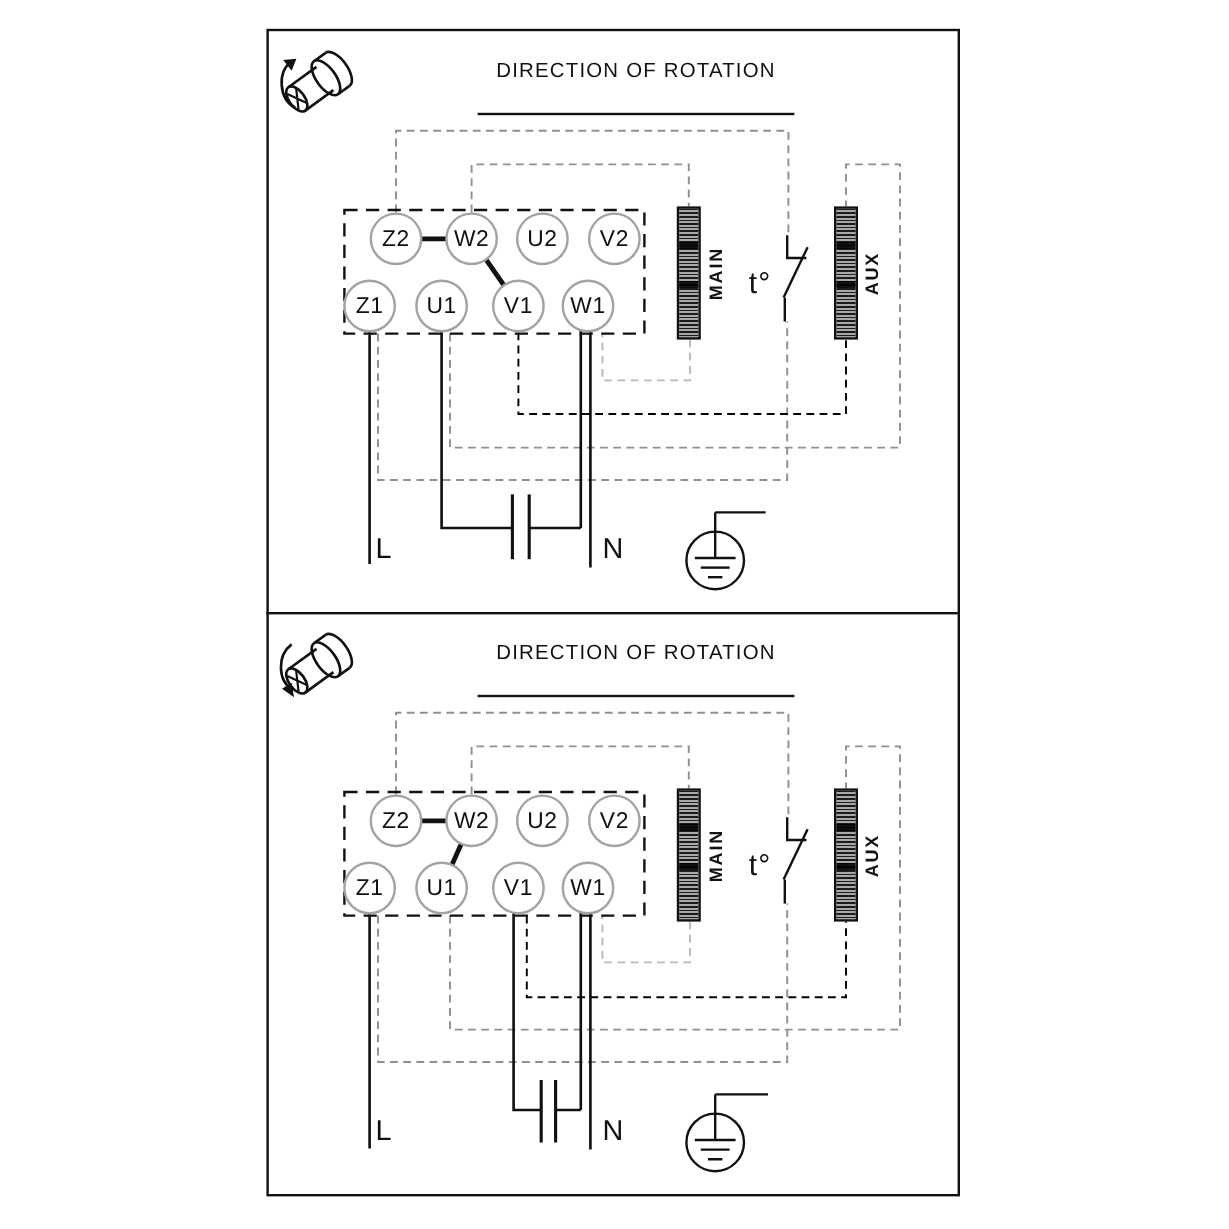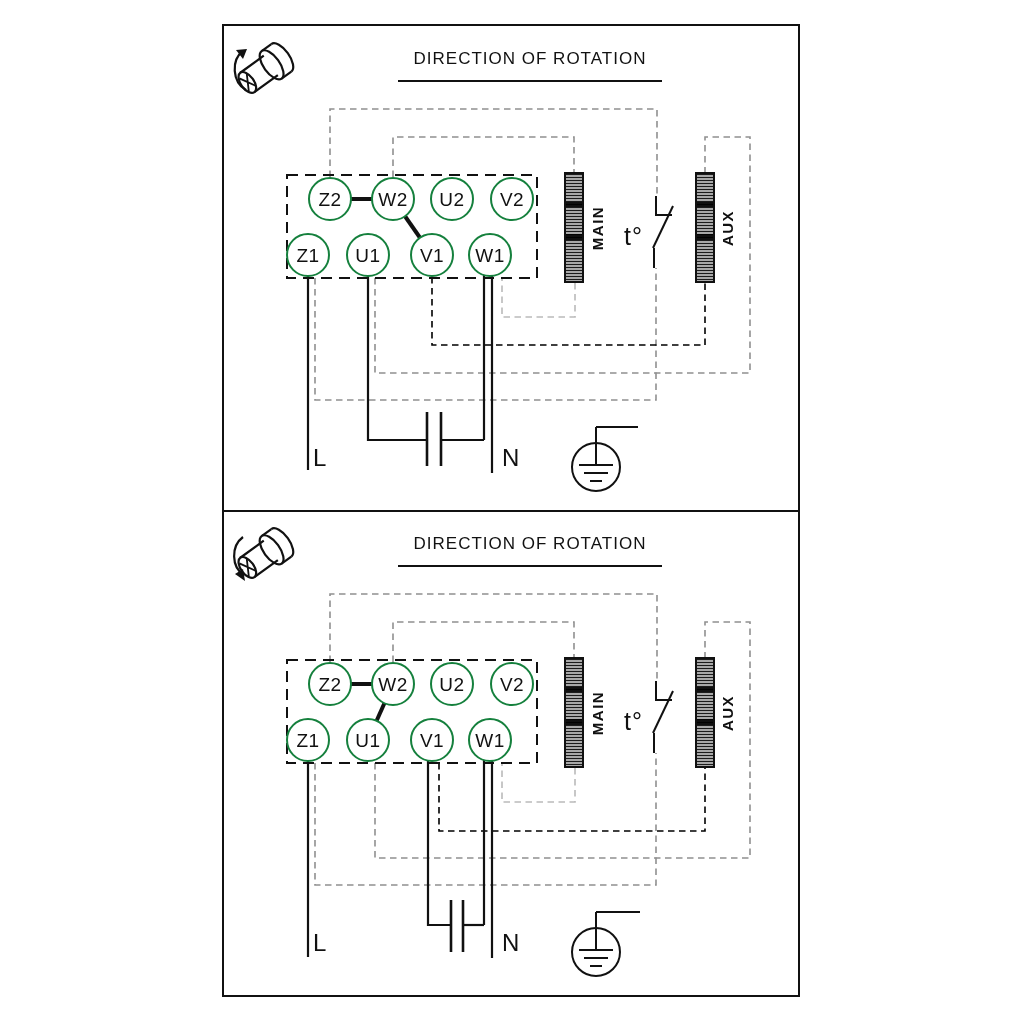--- a/index.html
+++ b/index.html
@@ -3,22 +3,22 @@
 <meta charset="utf-8">
 <style>
   html,body{margin:0;padding:0;background:#ffffff;}
   #canvas{position:relative;width:1024px;height:1024px;background:#ffffff;
           font-family:"Liberation Sans", sans-serif;color:#111;overflow:hidden;}
   .abs{position:absolute;}
   #frame{left:222px;top:24px;width:578px;height:973px;border:2px solid #111;box-sizing:border-box;}
   #divider{left:222px;top:510px;width:578px;height:2px;background:#111;}
   #wires{left:0;top:0;width:1024px;height:1024px;pointer-events:none;}
   .panel-title{width:264px;text-align:center;font-size:17px;letter-spacing:1px;
-               border-bottom:2px solid #111;padding-bottom:11px;line-height:20px;white-space:nowrap;}
-  .circle{width:44px;height:44px;border:2px solid #15803d;border-radius:50%;background:#fff;
+               border-bottom:2px solid #111;padding-bottom:25px;line-height:20px;white-space:nowrap;}
+  .circle{width:44px;height:44px;border:2px solid #a3a3a3;border-radius:50%;background:#fff;
           box-sizing:border-box;display:flex;align-items:center;justify-content:center;
           font-size:19px;letter-spacing:0.5px;line-height:1;}
   .bar{width:20px;height:111px;border:2px solid #111;box-sizing:border-box;
        background:
          linear-gradient(180deg, transparent 0 26%, rgba(0,0,0,.9) 26% 31%, transparent 31% 56%, rgba(0,0,0,.9) 56% 62%, transparent 62%),
          repeating-linear-gradient(180deg, #1c1c1c 0 1.4px, #a8a8a8 1.4px 3px);}
   .vlabel{width:60px;height:20px;display:flex;align-items:center;justify-content:center;
           transform:rotate(-90deg);font-size:15px;font-weight:bold;letter-spacing:1.5px;line-height:1;}
   .biglabel{font-size:24px;line-height:1;}
   .tlabel{font-size:25px;line-height:1;letter-spacing:1px;}

